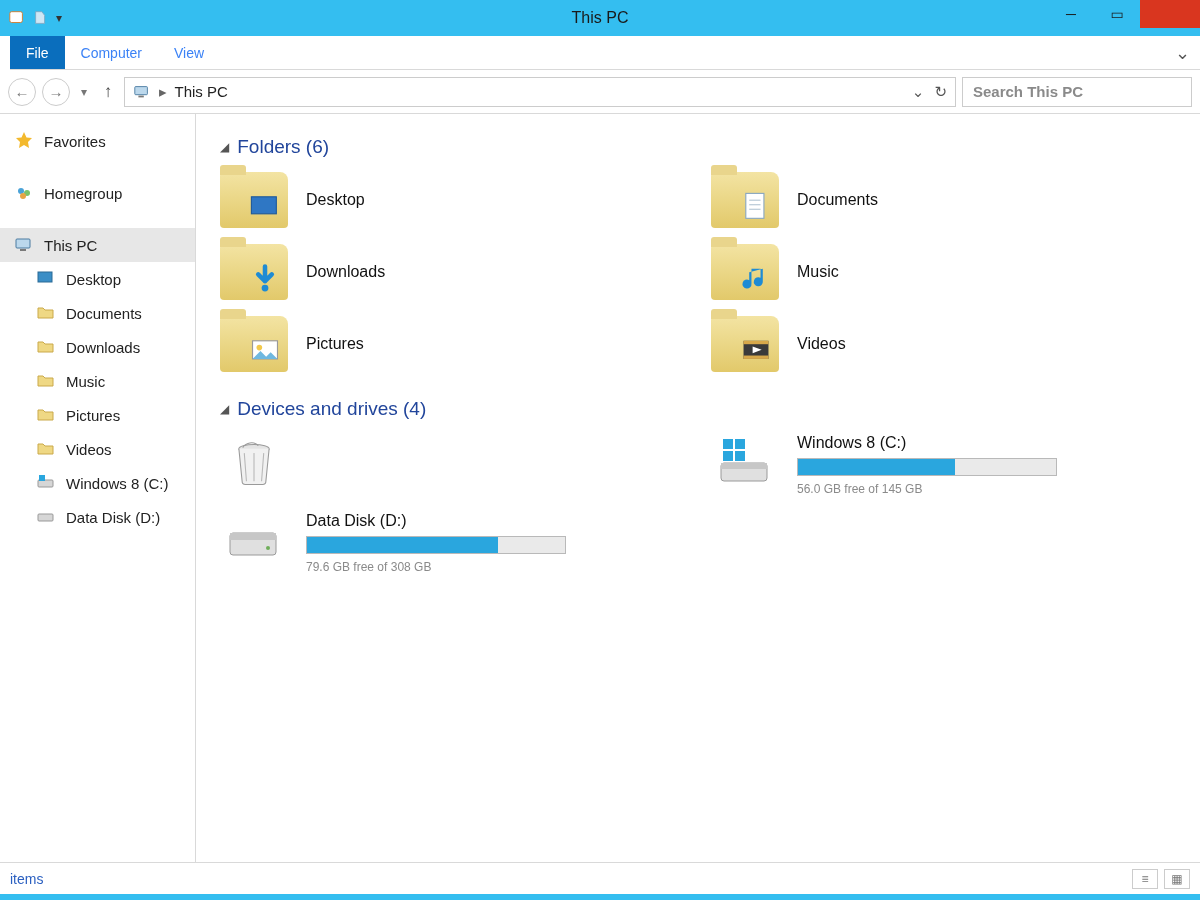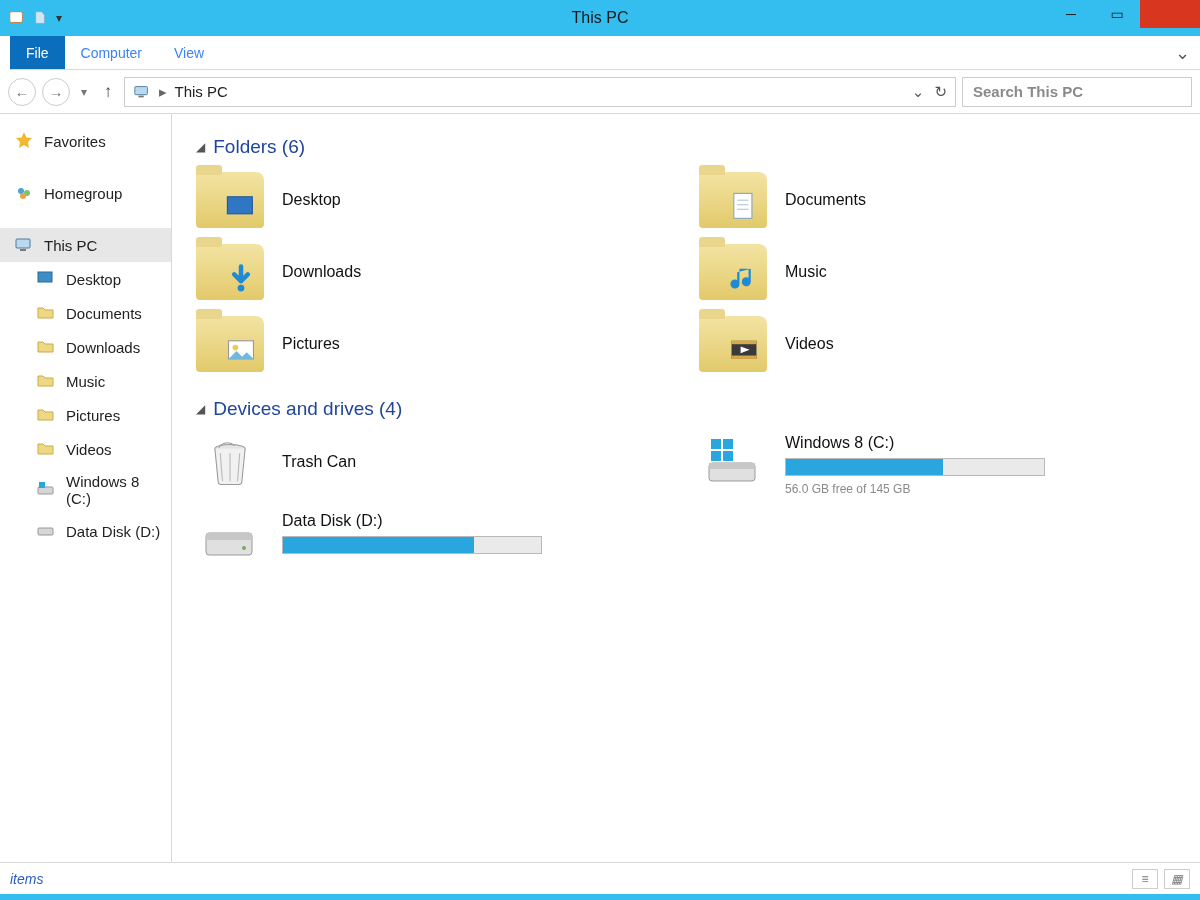--- a/index.html
+++ b/index.html
@@ -27,21 +27,21 @@
 .nav-up { width:20px; text-align:center; color:#444; font-size:17px; }
 .addr { flex:1; height:30px; border:1px solid #ccc; display:flex; align-items:center; padding:0 8px; gap:8px; }
 .addr .pc-icon { width:18px; height:18px; }
 .addr .crumb-sep { color:#666; }
 .addr .crumb { color:#222; }
 .addr .addr-right { margin-left:auto; display:flex; align-items:center; gap:10px; color:#555; }
 .searchbox { width:230px; height:30px; border:1px solid #ccc; display:flex; align-items:center; padding:0 10px; color:#8a8a8a; font-size:15px;font-weight:bold; }
 
 
 .body { display:flex; height:calc(100% - 36px - 34px - 44px - 32px - 6px); background:#fff; }
-.sidebar { width:172px; border-right:1px solid #d9d9d9; padding:10px 0; overflow:auto; }
+.sidebar { width:196px; border-right:1px solid #d9d9d9; padding:10px 0; overflow:auto; }
 .side-item { display:flex; align-items:center; gap:10px; padding:7px 10px 7px 14px; color:#222; }
 .side-item.indent { padding-left:36px; }
 .side-item.selected { background:#e7e7e7; }
 .side-spacer { height:18px; }
 .side-icon { width:20px; height:20px; flex-shrink:0; }
 
 
 .content { flex:1; padding:14px 24px; overflow:auto; }
 .section-header { display:flex; align-items:center; gap:8px; color:#21459b; font-size:19px; margin:8px 0 14px 0; }
 .section-header .caret { color:#555; font-size:12px; }
@@ -56,21 +56,21 @@
 
 .drive-item { display:flex; align-items:flex-start; gap:18px; }
 .drive-icon-wrap { width:68px; height:56px; flex-shrink:0; display:flex; align-items:center; justify-content:center; }
 .drive-info { flex:1; }
 .drive-name { font-size:16px; color:#111; margin-bottom:6px; }
 .drive-bar { width:260px; max-width:100%; height:18px; border:1px solid #b9b9b9; background:#eaeaea; position:relative; margin-bottom:6px; }
 .drive-bar-fill { position:absolute; left:0; top:0; bottom:0; background:#2aa6de; }
 .drive-free { font-size:12px; color:#8a8a8a; }
 
 
-.statusbar { height:32px; border-top:1px solid #d9d9d9; display:flex; align-items:center; padding:0 10px; color:#2a5fc0; font-size:14px; justify-content:space-between;font-style:italic; }
+.statusbar { height:32px; border-top:1px solid #d9d9d9; display:flex; align-items:center; padding:0 10px; color:#2a5fc0; font-size:14px; justify-content:space-between; }
 .status-right { display:flex; gap:6px; }
 .view-toggle { width:26px; height:20px; border:1px solid #ccc; display:flex; align-items:center; justify-content:center; color:#777; font-size:12px; }
 
 
 .footer-accent { height:6px; background:#34bef0; }
 
 
 svg { display:block; }
 </style>
 </head>
@@ -330,23 +330,20 @@
 
       <div class="drive-item" style="align-items:center;">
         <div class="drive-icon-wrap">
           <svg width="54" height="54" viewBox="0 0 50 50">
               <ellipse cx="25" cy="10" rx="14" ry="4" fill="#e4e4e4" stroke="#9a9a9a"></ellipse>
               <path d="M11 10l3 30a3 3 0 003 3h16a3 3 0 003-3l3-30" fill="#f1f1f1" stroke="#9a9a9a"></path>
               <path d="M16 14l2 26M25 14v26M34 14l-2 26" stroke="#b8b8b8"></path>
               <path d="M15 9c-1-2 8-8 14-2" fill="none" stroke="#9a9a9a"></path>
             </svg>
         </div>
-        <div class="drive-info">
-          <div class="drive-name">Trash Can</div>
-        </div>
       </div>
 
       <div class="drive-item">
         <div class="drive-icon-wrap">
           <svg width="60" height="54" viewBox="0 0 60 54">
               <rect x="6" y="28" width="46" height="18" rx="3" fill="#e0e0e0" stroke="#9a9a9a"></rect>
               <rect x="6" y="28" width="46" height="6" fill="#c7c7c7"></rect>
               <rect x="8" y="4" width="10" height="10" fill="#2aa6de"></rect>
               <rect x="20" y="4" width="10" height="10" fill="#2aa6de"></rect>
               <rect x="8" y="16" width="10" height="10" fill="#2aa6de"></rect>
@@ -368,20 +365,21 @@
               <rect x="6" y="20" width="46" height="22" rx="3" fill="#e0e0e0" stroke="#9a9a9a"></rect>
               <rect x="6" y="20" width="46" height="7" fill="#c7c7c7"></rect>
               <circle cx="44" cy="35" r="2" fill="#6fae5a"></circle>
             </svg>
         </div>
         <div class="drive-info">
           <div class="drive-name">Data Disk (D:)</div>
           <div class="drive-bar">
             <div class="drive-bar-fill" style="width:74%"></div>
           </div>
+          <div class="drive-free">79.6 GB free of 308 GB</div>
         </div>
       </div>
 
     </div>
   </div>
 </div>
 
 <div class="statusbar">
   <span>items</span>
   <div class="status-right">

